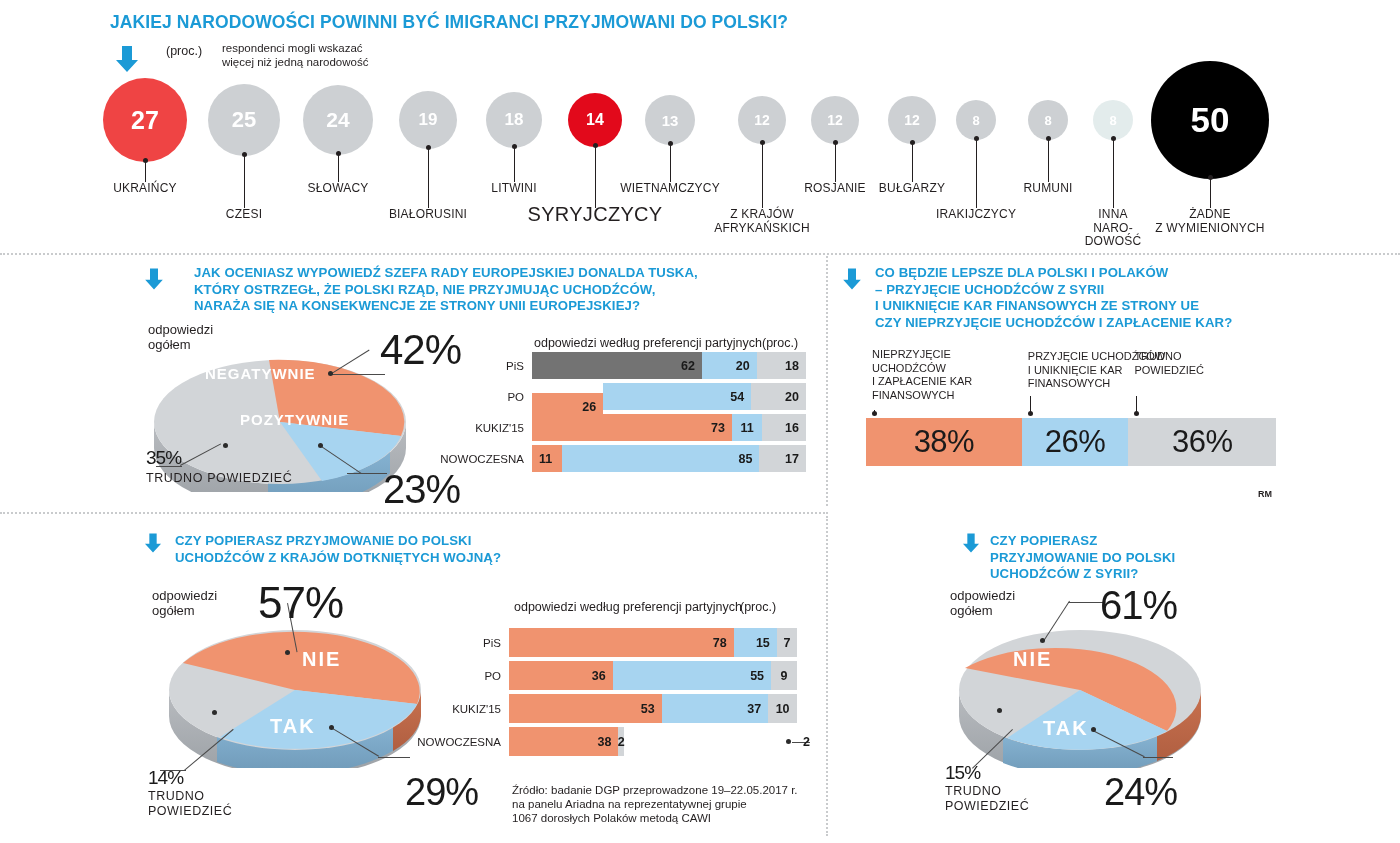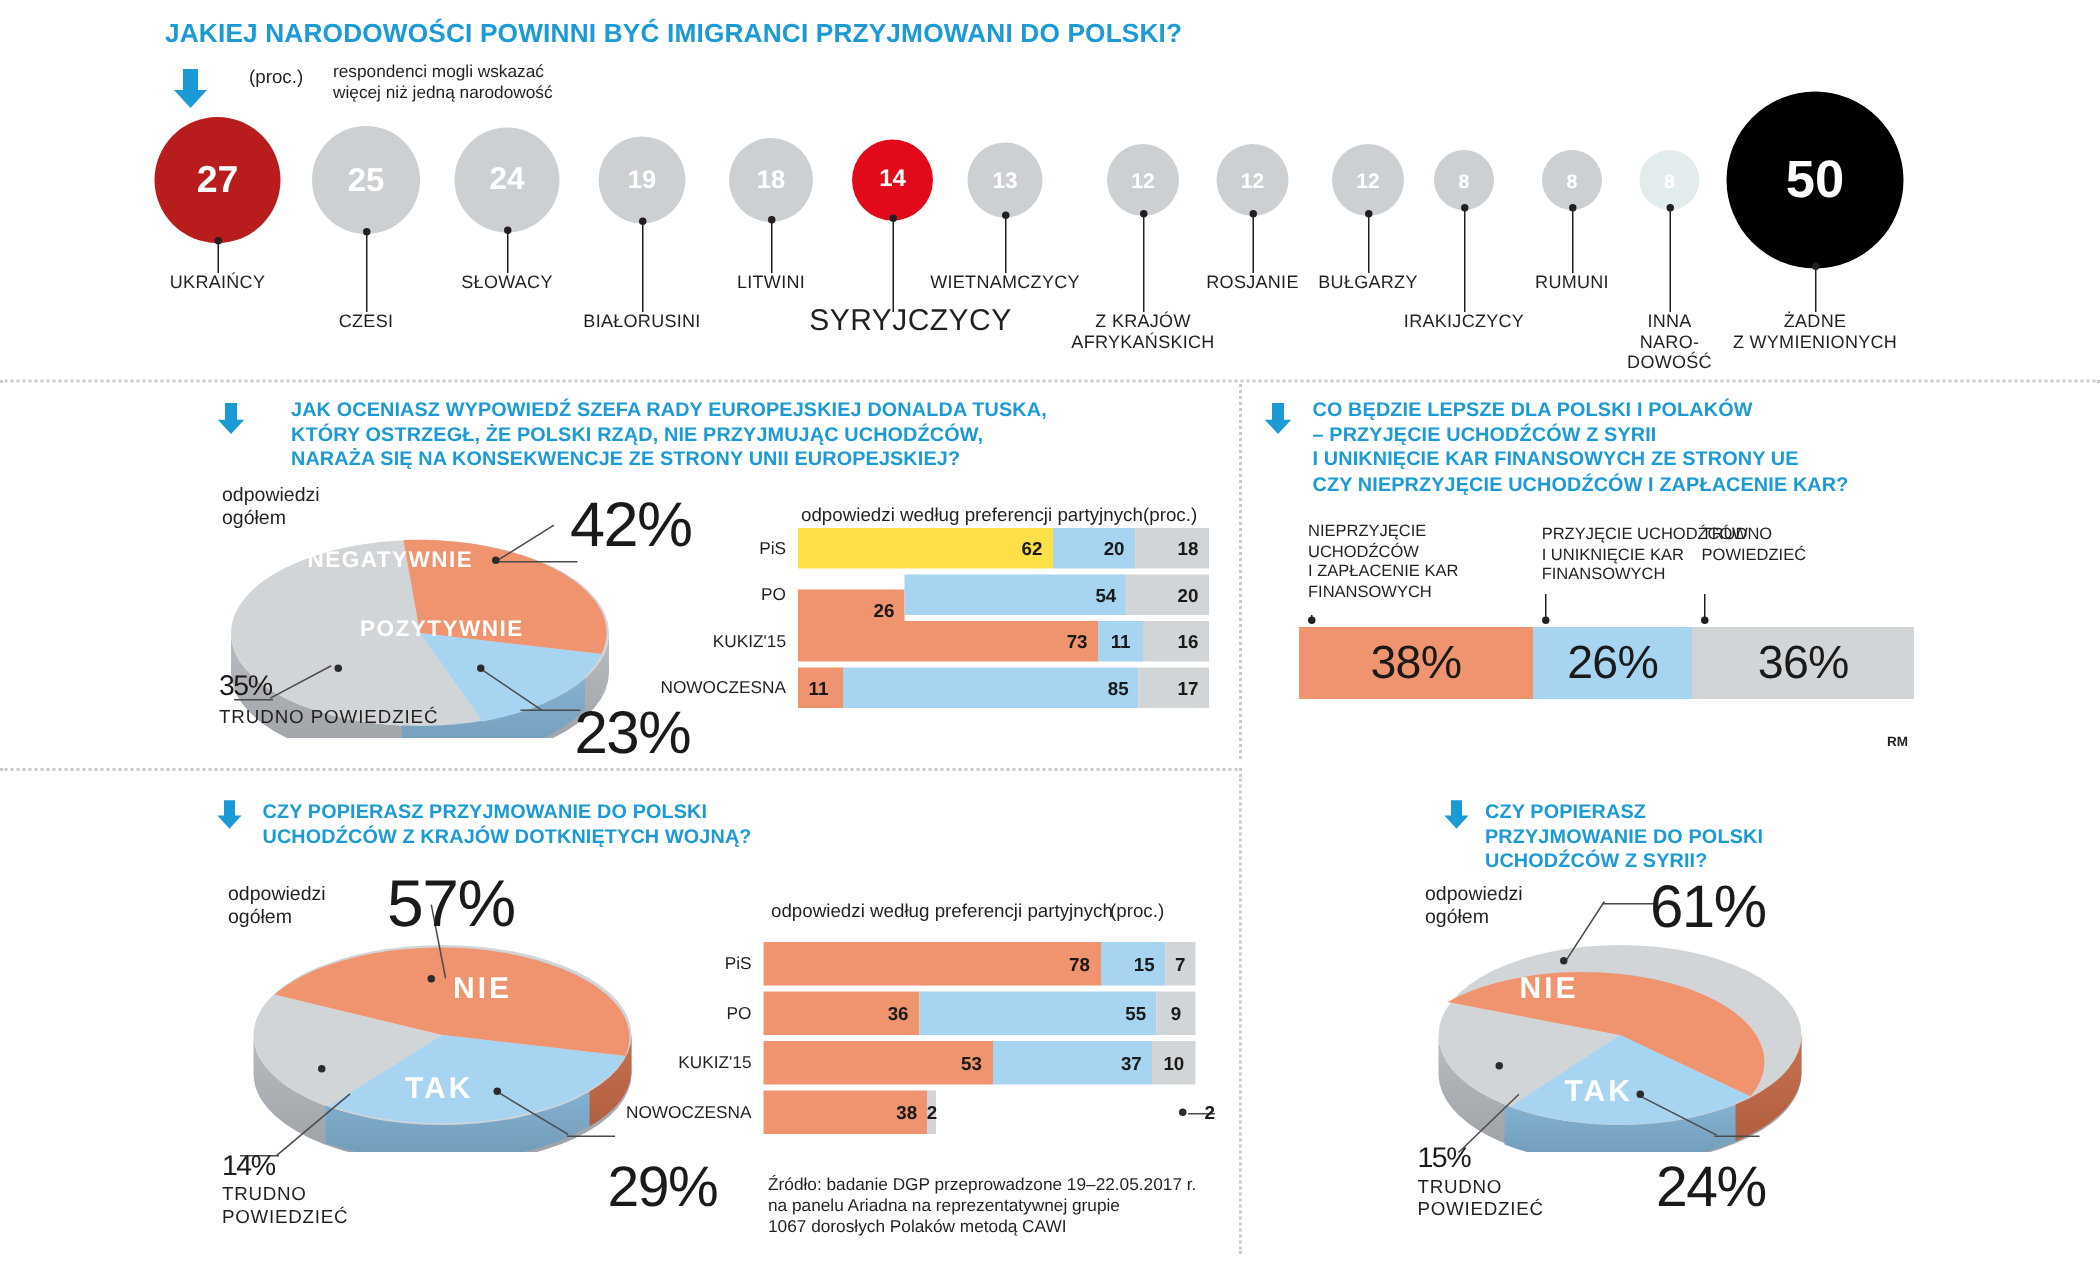--- a/index.html
+++ b/index.html
@@ -50,21 +50,21 @@
     position:absolute; width:1px; background:#231f20;
   }
   .bubble-dot {
     position:absolute; width:5px;height:5px;border-radius:50%;
     background:#231f20;
   }
   .bubble-label {
     position:absolute; font-size:12px; color:#231f20;
     white-space:pre; line-height:13.5px; letter-spacing:.2px;
   }
-  .bubble-label.big { font-size:20px; letter-spacing:.3px;margin-left:12px; }
+  .bubble-label.big { font-size:20px; letter-spacing:.3px; }
 
   
   .sec-head { position:absolute; font-size:13.2px; line-height:16.5px; }
   .sec-arrow { position:absolute; }
 
   
   .pie-wrap { position:absolute; }
   .pie-lbl { position:absolute; color:#ffffff; font-weight:bold; letter-spacing:1px; }
   .callout-num { position:absolute; font-weight:normal; color:#1a1a1a; letter-spacing:-1px; }
   .small-note { position:absolute; font-size:13px; line-height:15px; color:#231f20; }
@@ -112,21 +112,21 @@
     <svg width="30" height="30" viewBox="0 0 30 30">
       <path d="M10 2 h10 v14 h6 L15 28 L4 16 h6 z" fill="#1b9ad6"></path>
     </svg>
   </div>
   <div class="abs" id="proc-note">(proc.)</div>
   <div class="abs" id="multi-note" style="white-space:pre">respondenci mogli wskazać
 więcej niż jedną narodowość</div>
 
   <div id="circle-row">
       <div class="bubble-item">
-        <div class="bubble" style="left: 103px; top: 18px; width: 84px; height: 84px; background: #b91c1c; font-size: 25px;">27</div>
+        <div class="bubble" style="left: 103px; top: 18px; width: 84px; height: 84px; background: #ef4444; font-size: 25px;">27</div>
         <div class="bubble-dot" style="left: 143px; top: 98px;"></div>
         <div class="bubble-stem" style="left: 145px; top: 101px; height: 21px;"></div>
         <div class="bubble-label" style="left: 145px; top: 122px; transform: translateX(-50%); text-align: center;">UKRAIŃCY</div>
       </div>
       <div class="bubble-item">
         <div class="bubble" style="left: 208px; top: 24px; width: 72px; height: 72px; background: rgb(205, 208, 211); font-size: 22px;">25</div>
         <div class="bubble-dot" style="left: 242px; top: 92px;"></div>
         <div class="bubble-stem" style="left: 244px; top: 95px; height: 53px;"></div>
         <div class="bubble-label" style="left: 244px; top: 148px; transform: translateX(-50%); text-align: center;">CZESI</div>
       </div>
@@ -266,21 +266,21 @@
   <div class="leader-dot" style="left:223px; top:443px;"></div>
   <div class="callout-num" style="left:146px; top:447px; font-size:19px;">35%</div>
   <div class="small-note" style="left:146px; top:471px; font-size:12.5px; letter-spacing:.6px;">TRUDNO  POWIEDZIEĆ</div>
 
   <div class="bars-title" style="left:534px; top:336px;">odpowiedzi według preferencji partyjnych</div>
   <div class="bars-title" style="left:762px; top:336px;">(proc.)</div>
   <div class="bars" id="bars-tusk" style="left:532px; top:352px; width:274px;">
       <div class="bar-row" style="height: 27px;">
         <div class="bar-rowlabel">PiS</div>
         <div class="bar-track">
-          <div class="seg" style="width: 62%; background: #fde047;">
+          <div class="seg" style="width: 62%; background: #737373;">
             <span>62</span>
           </div>
           <div class="seg" style="width: 20%; background: rgb(167, 212, 240);">
             <span>20</span>
           </div>
           <div class="seg" style="width: 18%; background: rgb(210, 213, 216);">
             <span>18</span>
           </div>
         </div>
       </div>

